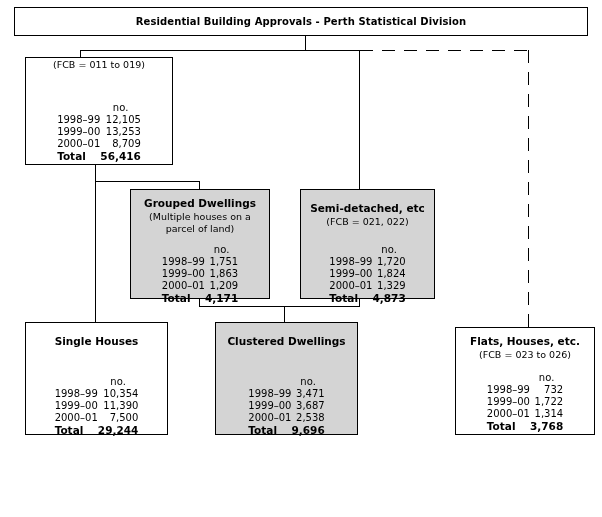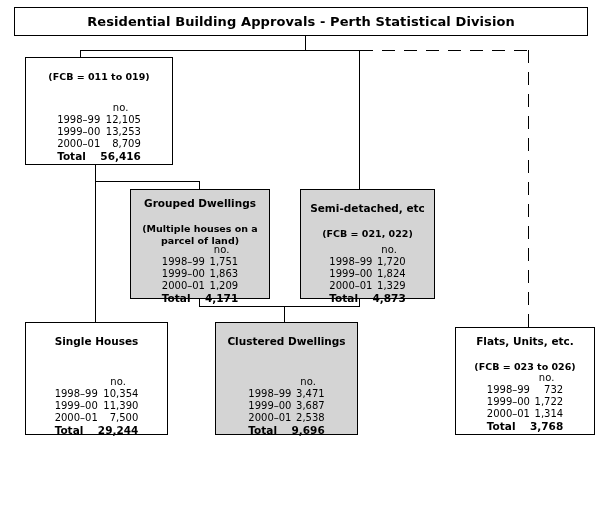--- a/index.html
+++ b/index.html
@@ -24,37 +24,37 @@
 
   .title-box{
     position:absolute;
     left:14px;top:7px;width:574px;height:29px;
     border:1px solid #000000;
     box-sizing:border-box;
     background:#ffffff;
     display:flex;align-items:center;justify-content:center;
   }
   .title-text{
-    font-size:13px;font-weight:bold;letter-spacing:0.1px;
+    font-size:10px;font-weight:bold;letter-spacing:0.1px;
     white-space:nowrap;
   }
 
   .bx-head{
     text-align:center;
     font-size:10.5px;
     font-weight:bold;
     line-height:13px;
     margin-top:7px;
   }
   .bx-sub{
     text-align:center;
     font-size:9.5px;
-    font-weight:bold;
+    font-weight:normal;
     line-height:12px;
-    margin-top:13px;
+    margin-top:1px;
     white-space:nowrap;
   }
   .bx-sub.wrap{white-space:normal;padding:0 10px;}
 
   
   table.nums{
     border-collapse:collapse;
     margin:0 auto;
     font-size:10px;
     line-height:12px;
@@ -247,21 +247,21 @@
         <tr class="tot">
               <td class="yr">Total</td>
               <td class="vl">9,696</td>
             </tr>
       </tbody>
         </table>
     </div>
   </div>
 
   <div class="box" style="left:455px;top:327px;width:140px;height:108px;">
-    <div class="bx-head">Flats, Units, etc.</div>
+    <div class="bx-head">Flats, Houses, etc.</div>
     <div class="bx-sub">(FCB = 023 to 026)</div>
     <div class="nums-wrap" style="top:44px;">
       <table class="nums">
         <tbody>
             <tr class="unit">
               <td class="yr"></td>
               <td class="vl">no.</td>
             </tr>
         <tr>
               <td class="yr">1998–99</td>

